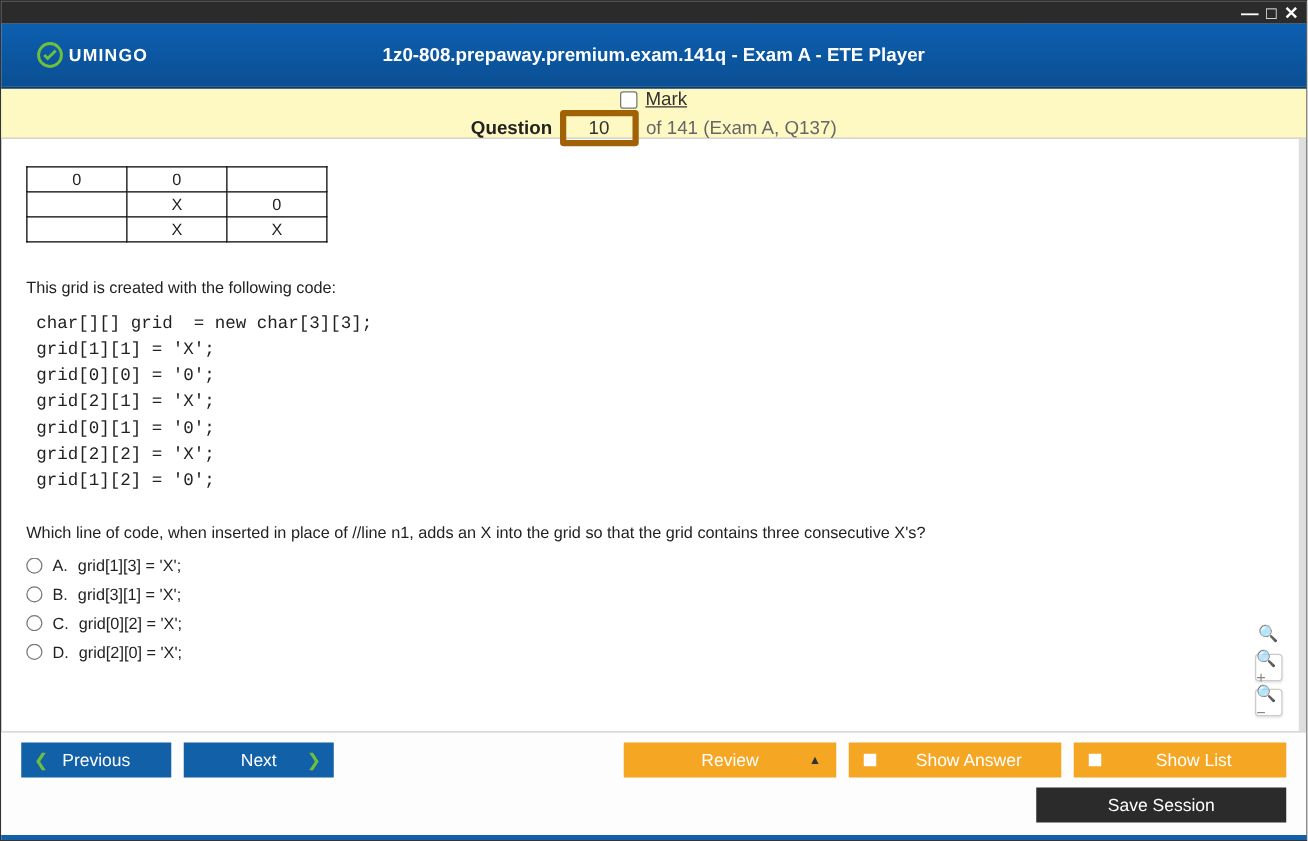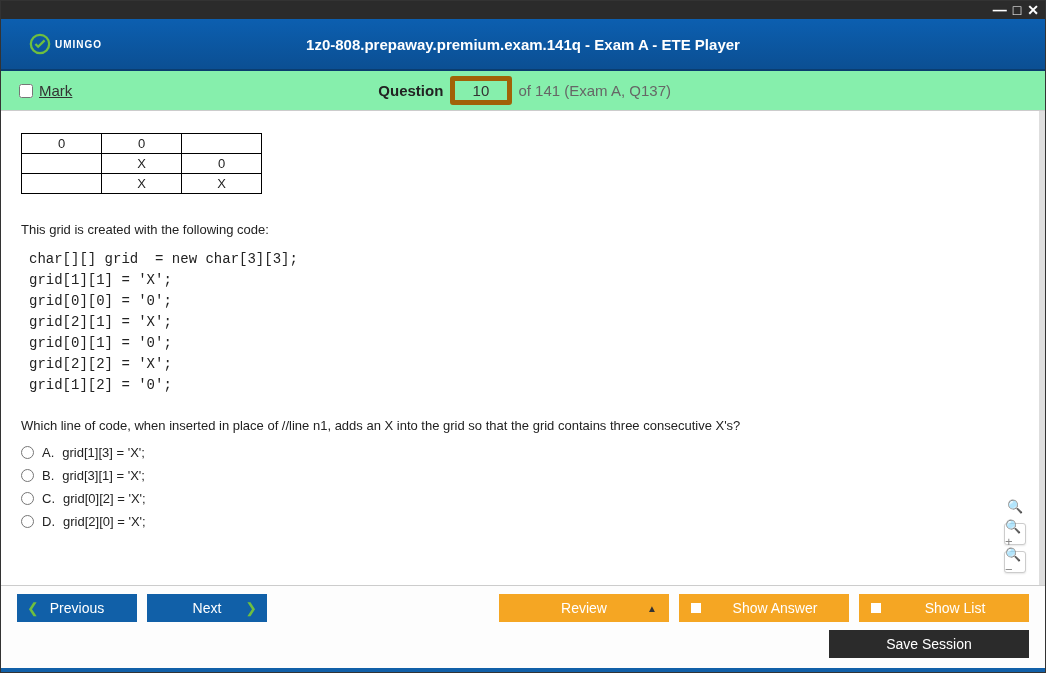--- a/index.html
+++ b/index.html
@@ -3,25 +3,25 @@
 <meta charset="utf-8">
 <style>
   * { box-sizing: border-box; margin: 0; padding: 0; }
   body { font-family: Arial, sans-serif; background: #fff; width: 1046px; height: 673px; overflow: hidden; position: relative; }
 
   .window { width: 1046px; height: 673px; border: 1px solid #333; display: flex; flex-direction: column; background: #fff; }
   .titlebar { background: #2b2b2b; height: 18px; display: flex; justify-content: flex-end; align-items: center; padding: 0 6px; gap: 6px; color: #fff; font-size: 14px; font-weight: bold; }
   .titlebar span { cursor: pointer; line-height: 1; }
 
   .header { background: linear-gradient(#0c5fb0, #0b4f93); height: 52px; display: flex; align-items: center; color: #fff; position: relative; border-bottom: 2px solid #0a3d70; }
-  .logo { display: flex; align-items: center; gap: 4px; margin-left: 28px; font-size: 10px; font-weight: bold; letter-spacing: 1px; }
+  .logo { display: flex; align-items: center; gap: 4px; margin-left: 28px; font-size: 14px; font-weight: bold; letter-spacing: 1px; }
   .logo svg { width: 22px; height: 22px; }
   .header-title { position: absolute; left: 50%; transform: translateX(-50%); font-size: 15px; font-weight: bold; }
 
-  .question-bar { background: #86efac; border-bottom: 1px solid #ccc; height: 40px; display: flex; align-items: center; padding: 0 18px; color: #333; font-size: 15px; }
+  .question-bar { background: #fef9c3; border-bottom: 1px solid #ccc; height: 40px; display: flex; align-items: center; padding: 0 18px; color: #333; font-size: 15px; flex-direction: column; }
   .mark-area { display: flex; align-items: center; gap: 6px; }
   .mark-area input { width: 14px; height: 14px; }
   .mark-area label { text-decoration: underline; cursor: pointer; }
   .q-center { flex: 1; text-align: center; color: #666; }
   .q-center b { color: #222; font-weight: bold; }
   .q-num { display: inline-block; border: 5px solid #a16207; border-radius: 3px; padding: 1px 18px; color: #333; margin: 0 2px; }
 
   .content { flex: 1; overflow-y: auto; padding: 18px 20px 8px 20px; font-size: 13px; color: #222; position: relative; border-right: 6px solid #dedede; }
   .content p { margin-bottom: 12px; }
   .grid-table { border-collapse: collapse; margin-bottom: 28px; margin-top: 4px; }

